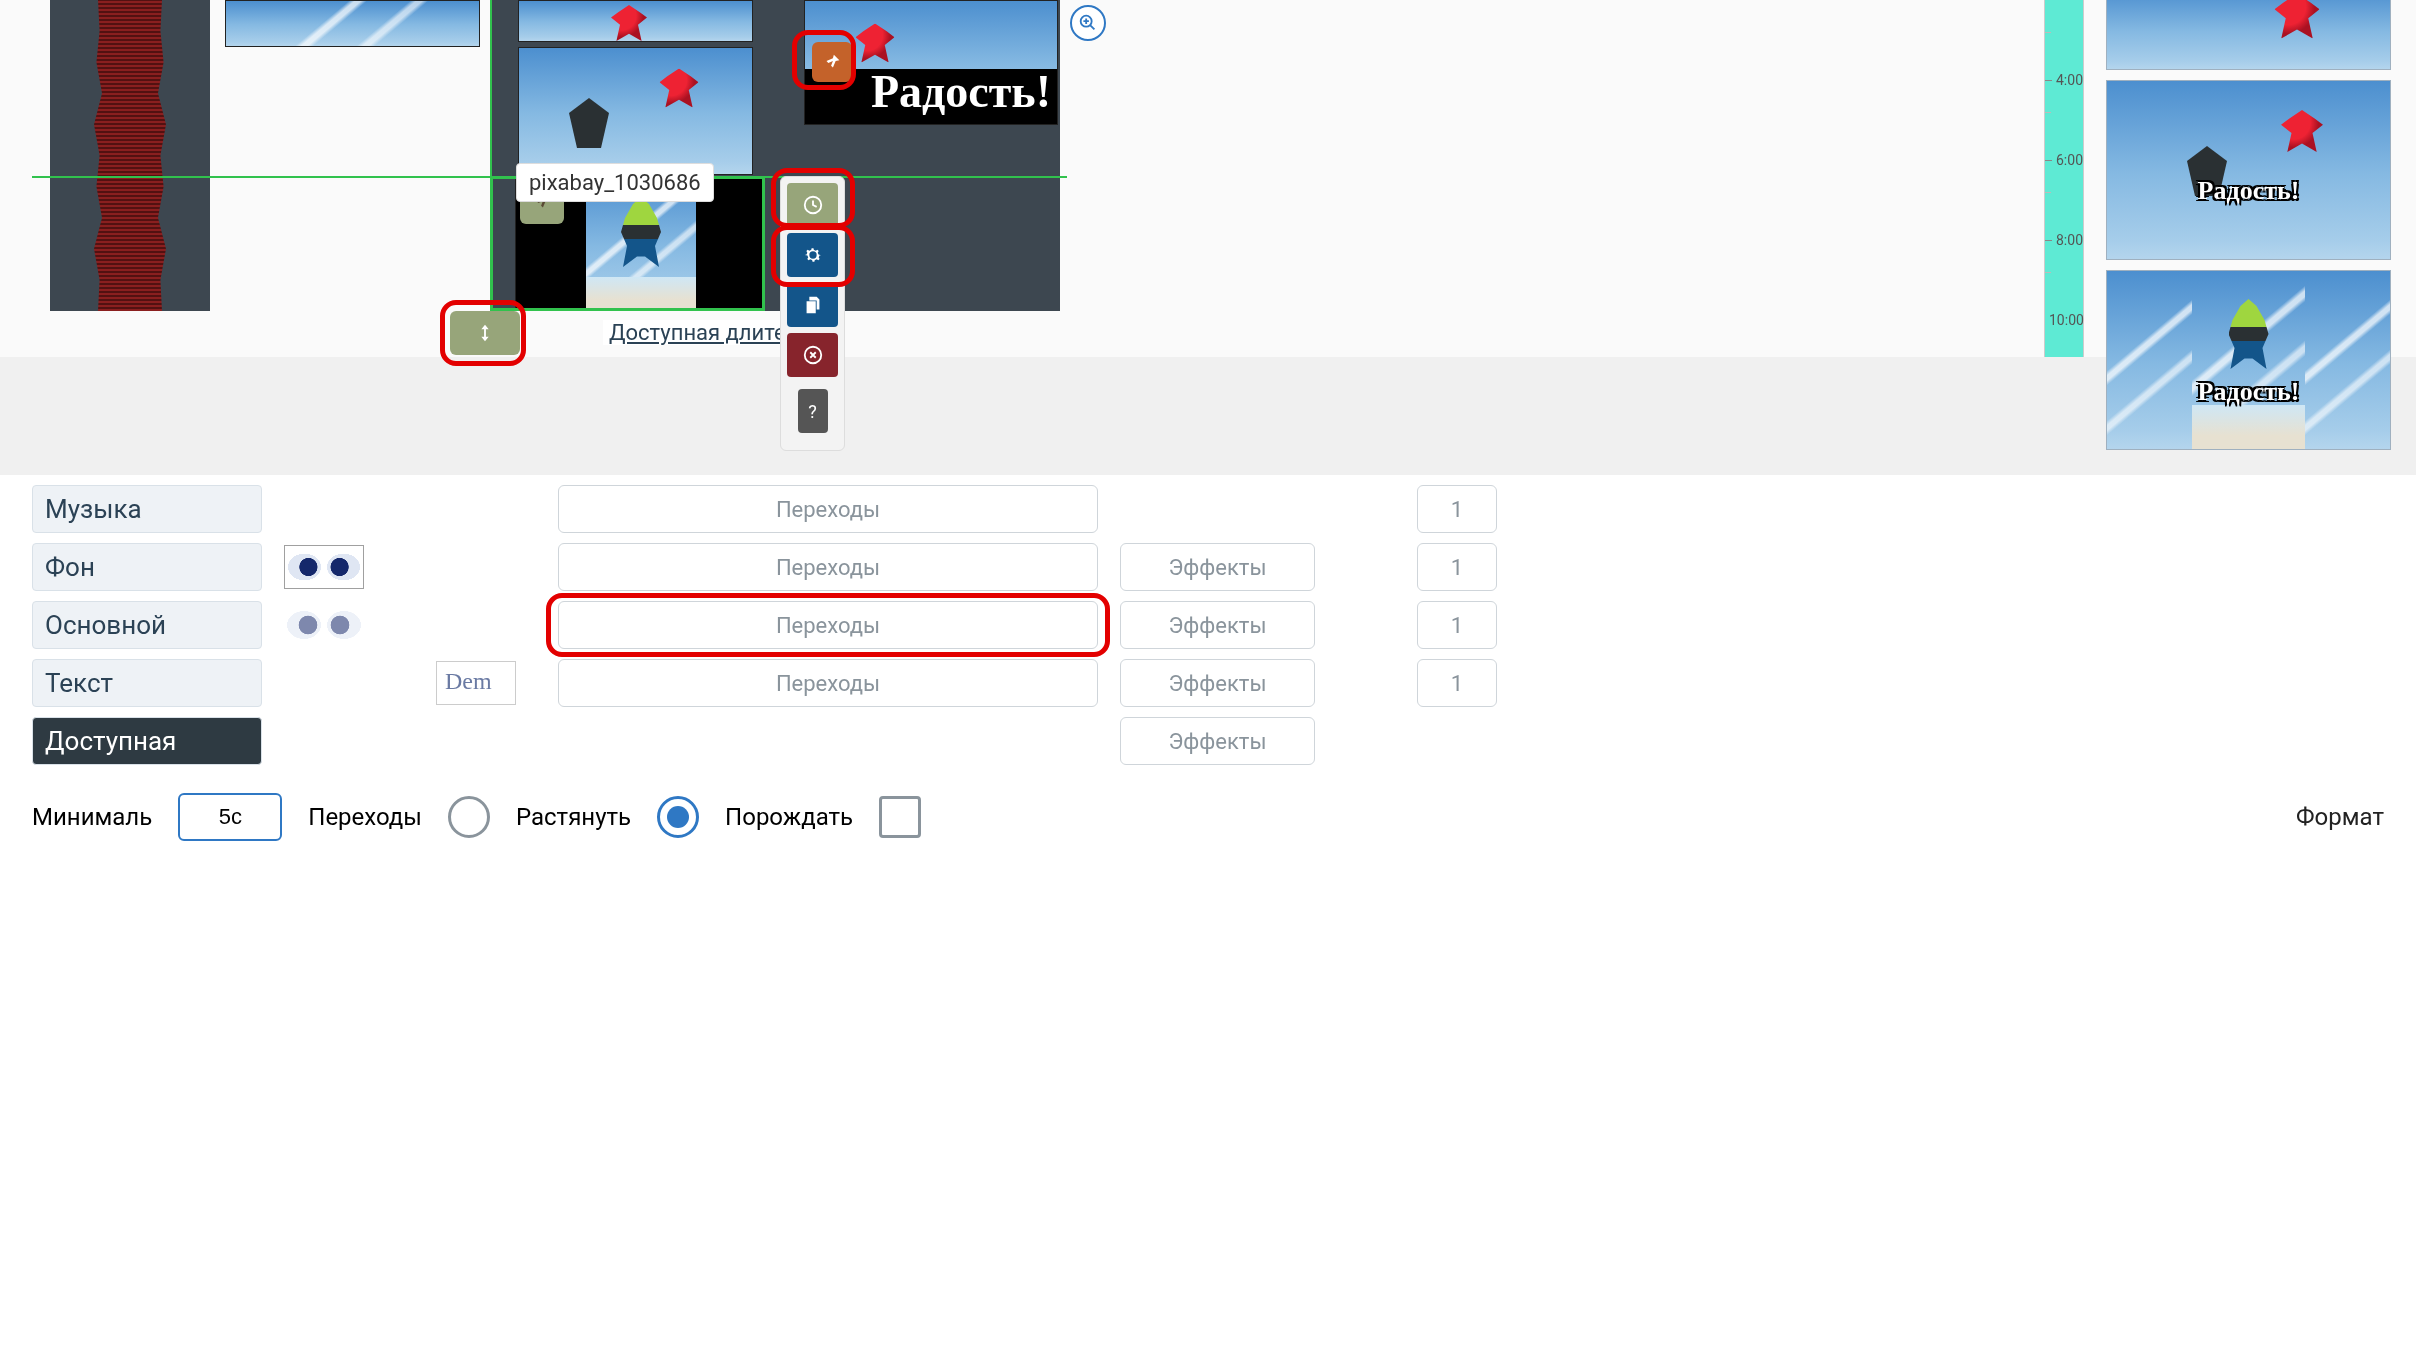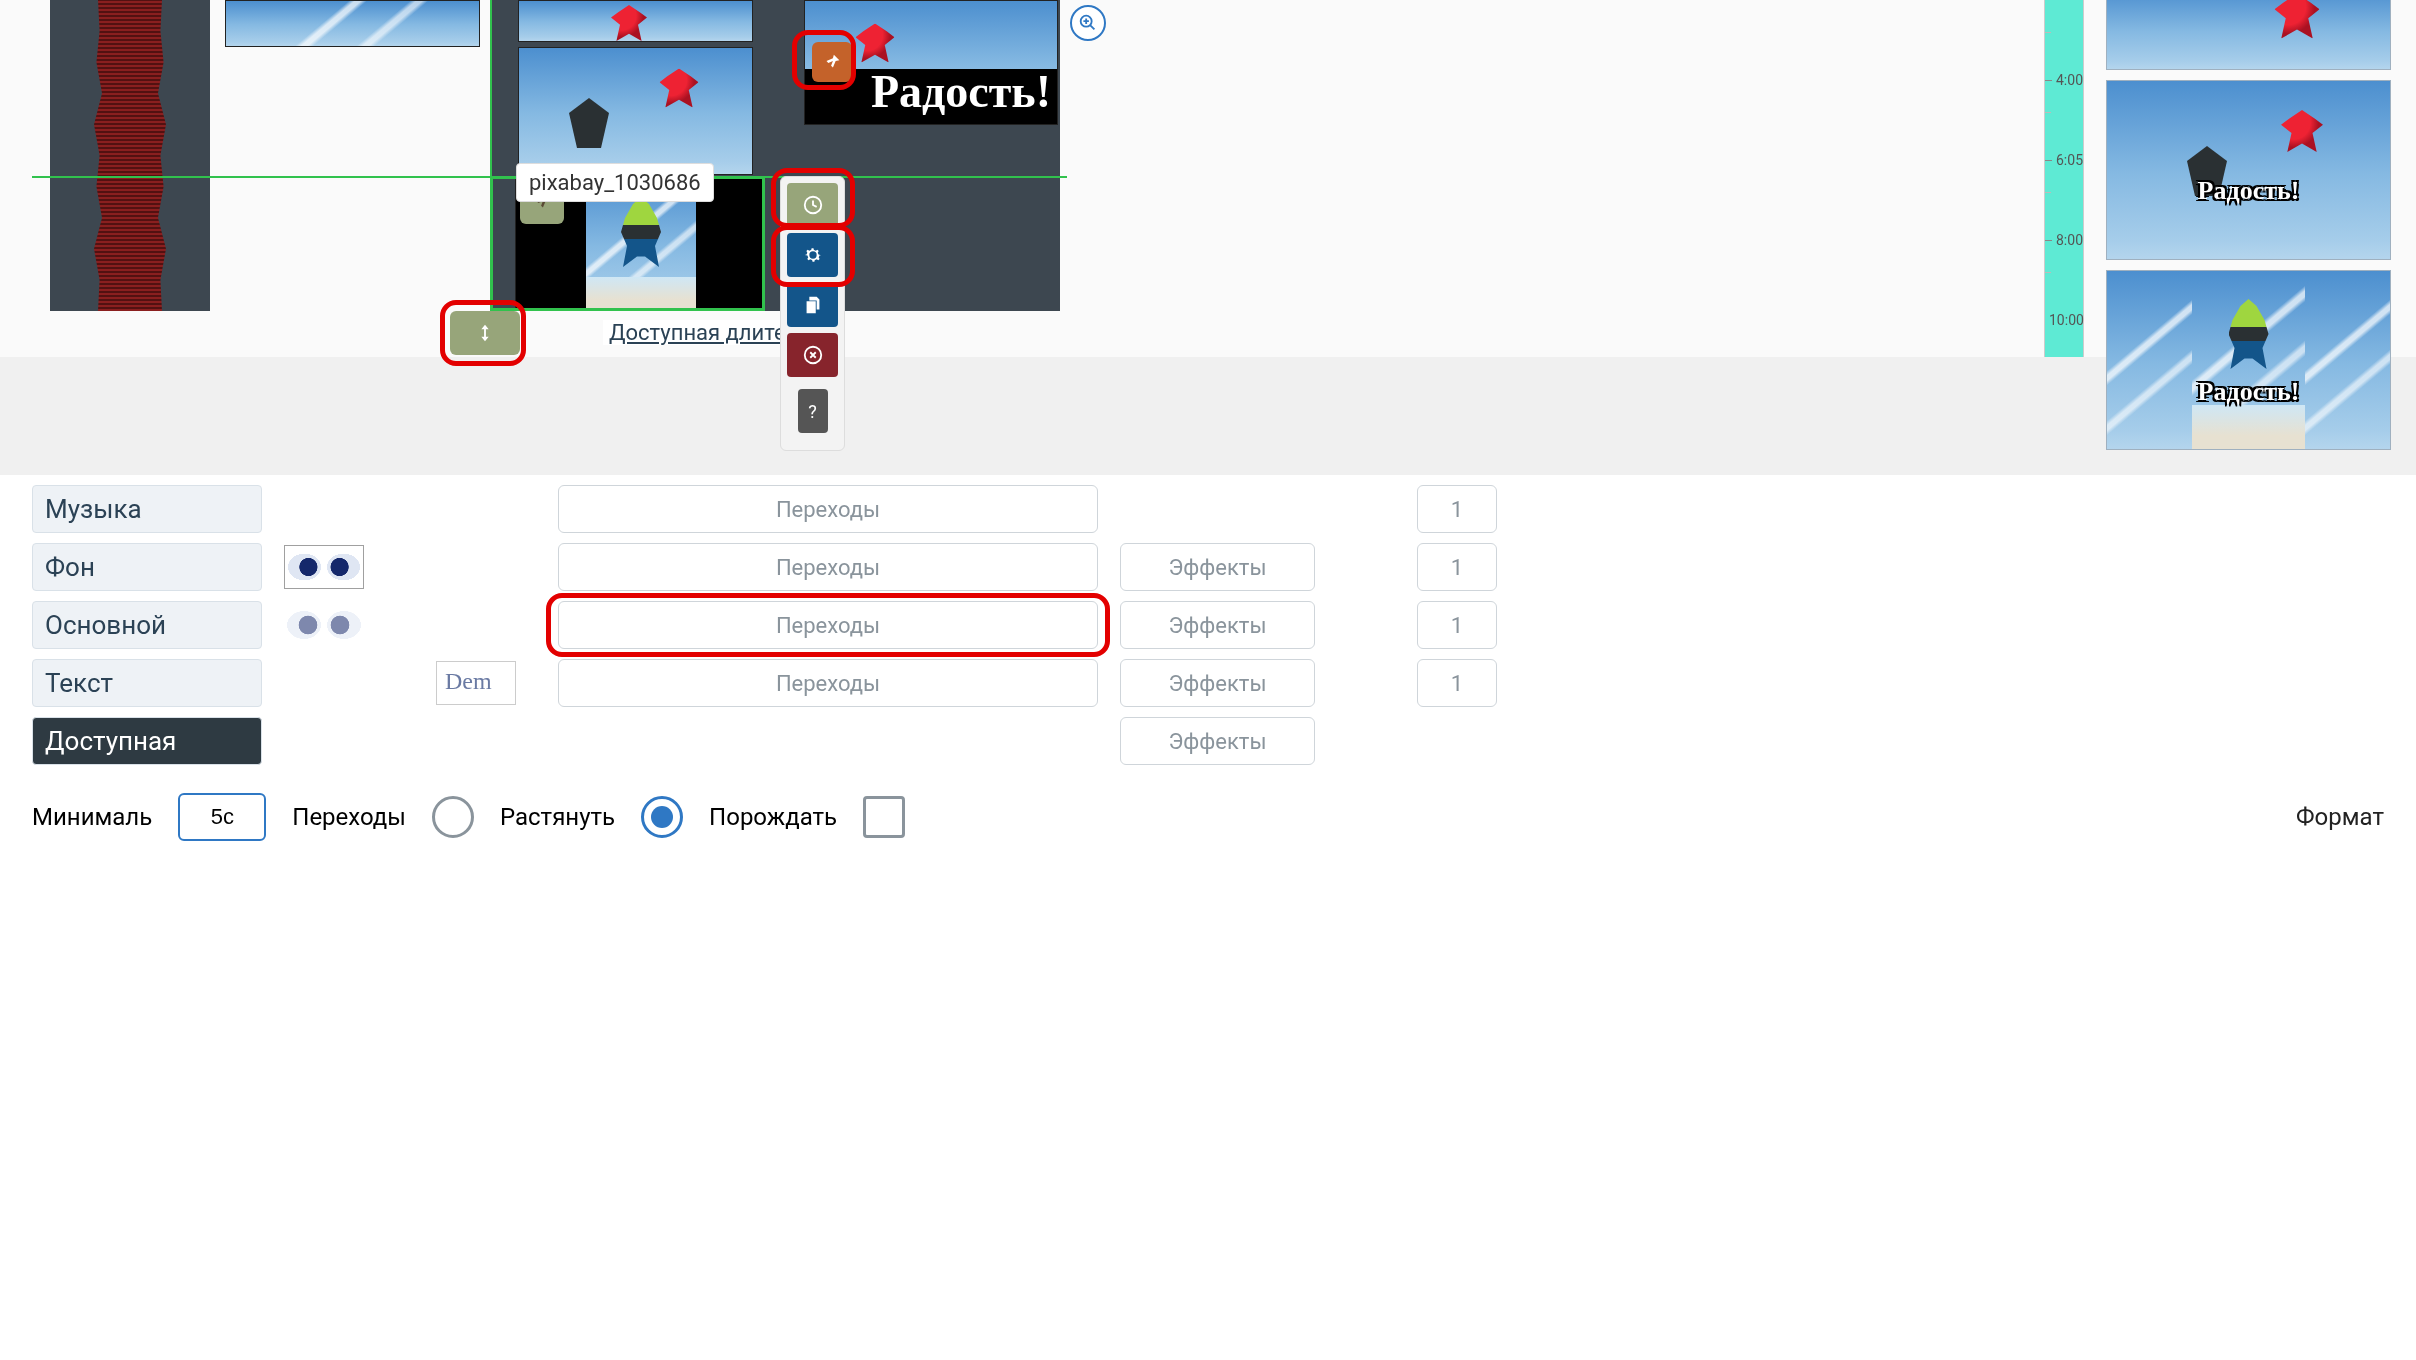--- a/index.html
+++ b/index.html
@@ -203,21 +203,21 @@
 
   
   .footer{
     display:flex; align-items:center; gap:26px;
     padding:18px 32px;
     font-size:24px;
   }
   .footer .lbl{ color:#000000; }
   .footer .dark-lbl{ color:#222; }
   .num-input{
-    width:88px; height:48px; border:2px solid #2f78c4; border-radius:6px;
+    width:104px; height:48px; border:2px solid #2f78c4; border-radius:6px;
     font-size:22px; text-align:center;
   }
   .radio{
     width:42px; height:42px; border-radius:50%;
     border:3px solid #2f78c4; display:inline-flex; align-items:center; justify-content:center;
   }
   .radio.gray{border-color:#8a949c;}
   .radio .dot{ width:22px; height:22px; border-radius:50%; background:#2f78c4;}
   .sq-check{ width:42px; height:42px; border:3px solid #8a949c; border-radius:4px;}
   .dim-input{
@@ -342,21 +342,21 @@
           <circle cx="10" cy="10" r="6" stroke="currentColor" stroke-width="2" fill="none"></circle>
           <path d="M14 14l5 5M10 7v6M7 10h6" stroke="currentColor" stroke-width="2"></path>
         </svg>
     </div>
 
     <div class="ruler">
       <div class="tick" style="top:72px;">
           <span class="lbl">4:00</span>
         </div>
       <div class="tick" style="top:152px;">
-          <span class="lbl">6:05</span>
+          <span class="lbl">6:00</span>
         </div>
       <div class="tick" style="top:232px;">
           <span class="lbl">8:00</span>
         </div>
       <div class="tick" style="top:312px;">
           <span class="lbl">10:00</span>
         </div>
       <div class="mini-tick" style="top:32px;"></div>
         <div class="mini-tick" style="top:112px;"></div>
         <div class="mini-tick" style="top:192px;"></div>

